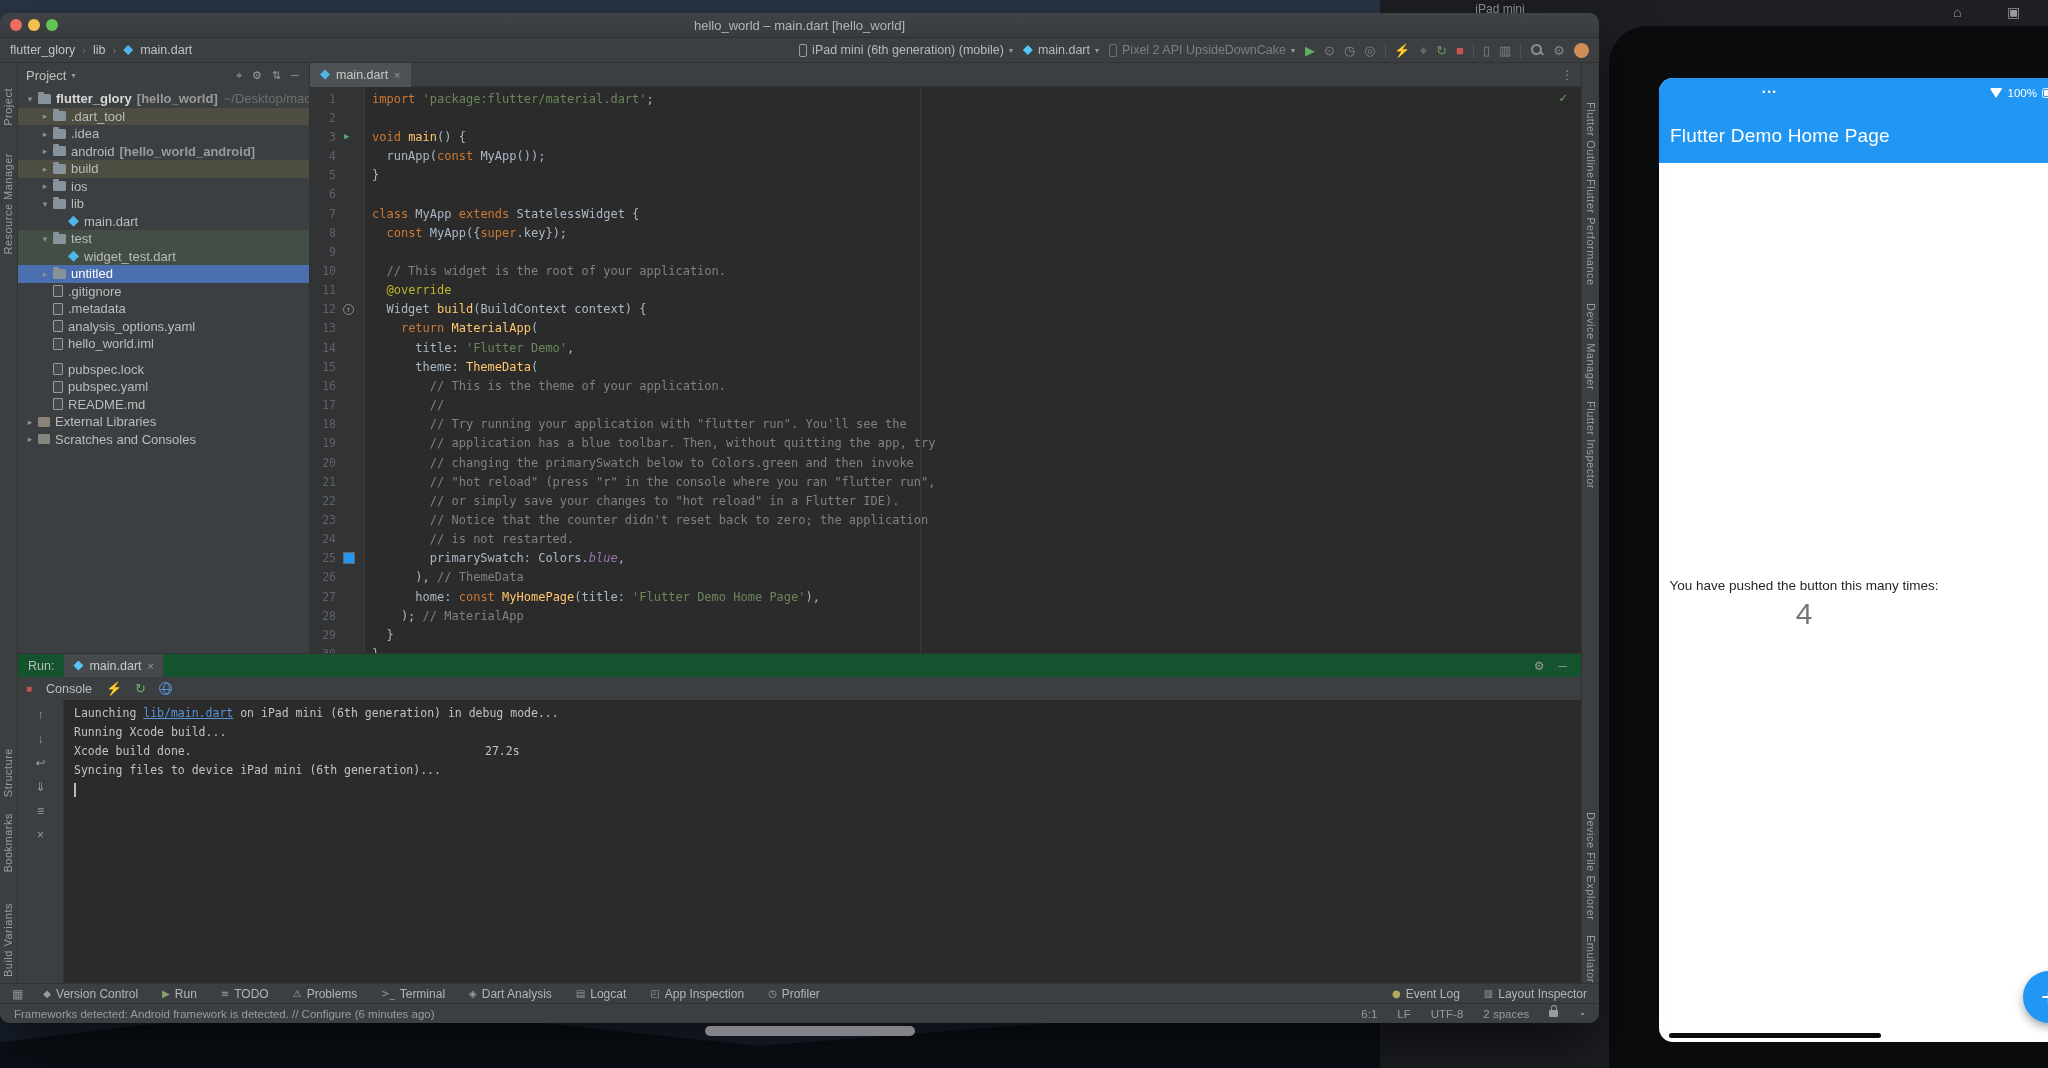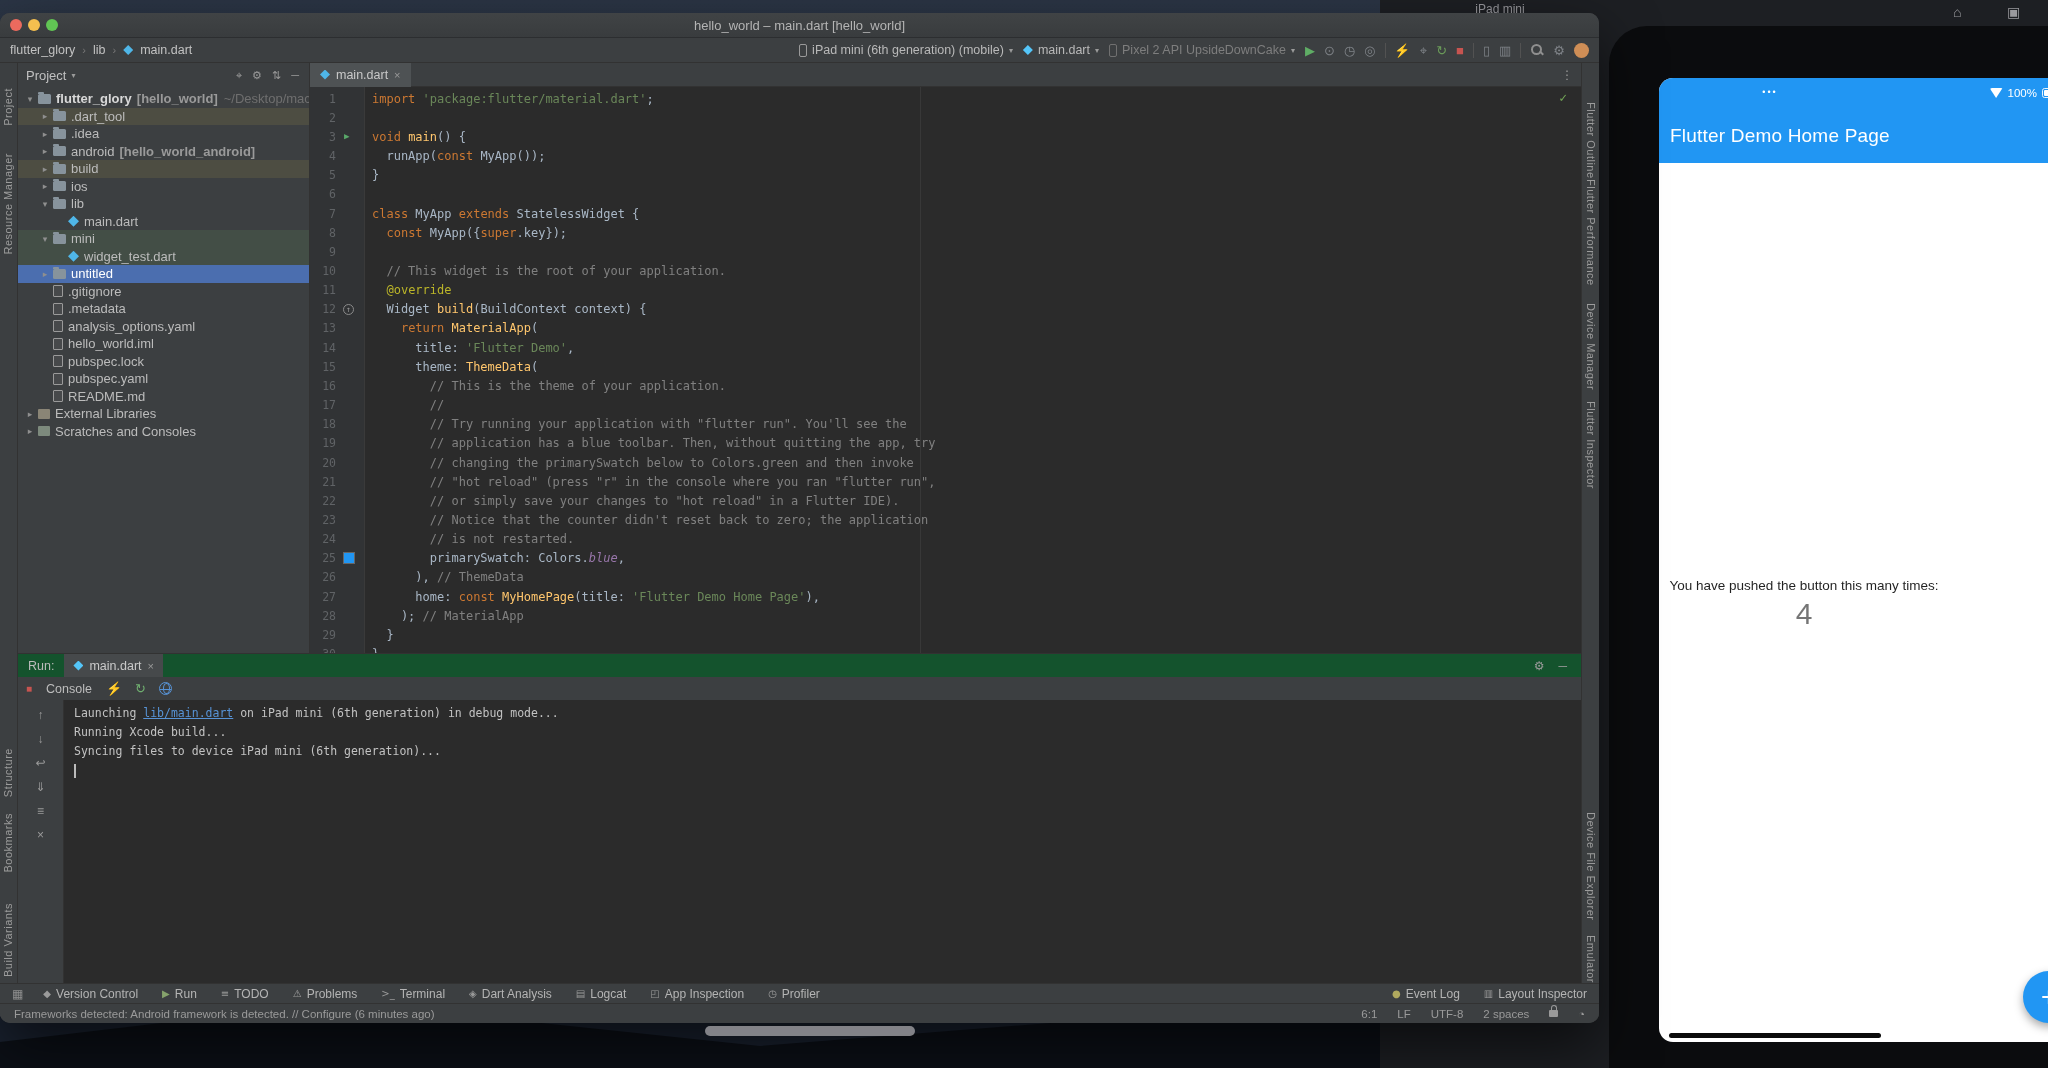--- a/index.html
+++ b/index.html
@@ -297,21 +297,21 @@
                   <span>lib</span>
                 </div>
                 <div class="trow" style="padding-left: 36px;">
                   <span class="chev"></span>
                   <span class="ticon ti-dart"></span>
                   <span>main.dart</span>
                 </div>
                 <div class="trow bg-test" style="padding-left: 21px;">
                   <span class="chev">▾</span>
                   <span class="ticon ti-folder"></span>
-                  <span>mini</span>
+                  <span>test</span>
                 </div>
                 <div class="trow bg-test" style="padding-left: 36px; align-items: center;">
                   <span class="chev"></span>
                   <span class="ticon ti-dart"></span>
                   <span>widget_test.dart</span>
                 </div>
                 <div class="trow sel" style="padding-left: 21px;">
                   <span class="chev">▸</span>
                   <span class="ticon ti-folder"></span>
                   <span>untitled</span>
@@ -329,21 +329,21 @@
                 <div class="trow" style="padding-left: 21px;">
                   <span class="chev"></span>
                   <span class="ticon ti-file"></span>
                   <span>analysis_options.yaml</span>
                 </div>
                 <div class="trow" style="padding-left: 21px;">
                   <span class="chev"></span>
                   <span class="ticon ti-file"></span>
                   <span>hello_world.iml</span>
                 </div>
-                <div class="trow" style="padding-left: 21px;">
+                <div class="trow" style="padding-left: 21px; margin-top: 8px;">
                   <span class="chev"></span>
                   <span class="ticon ti-file"></span>
                   <span>pubspec.lock</span>
                 </div>
                 <div class="trow" style="padding-left: 21px;">
                   <span class="chev"></span>
                   <span class="ticon ti-file"></span>
                   <span>pubspec.yaml</span>
                 </div>
                 <div class="trow" style="padding-left: 21px;">
@@ -439,20 +439,21 @@
               <span class="sic" style="top: 8px;">↑</span>
               <span class="sic" style="top: 32px;">↓</span>
               <span class="sic" style="top: 56px;">↩</span>
               <span class="sic" style="top: 80px;">⇓</span>
               <span class="sic" style="top: 104px;">≡</span>
               <span class="sic" style="top: 128px;">×</span>
             </div>
           <div class="console">
               <div class="conline"><span>Launching </span><span class="clink">lib/main.dart</span><span> on iPad mini (6th generation) in debug mode...</span></div>
               <div class="conline"><span>Running Xcode build...</span></div>
+              <div class="conline"><span>Xcode build done.</span><span class="ctime">27.2s</span></div>
               <div class="conline"><span>Syncing files to device iPad mini (6th generation)...</span></div>
               <div class="conline"><span class="caret"></span></div>
             </div>
         </div>
       </div>
 
       <div class="strip r">
           <div class="vlabel" style="top: 39px;">Flutter Outline</div>
           <div class="vlabel" style="top: 116px;">Flutter Performance</div>
           <div class="vlabel" style="top: 240px;">Device Manager</div>

